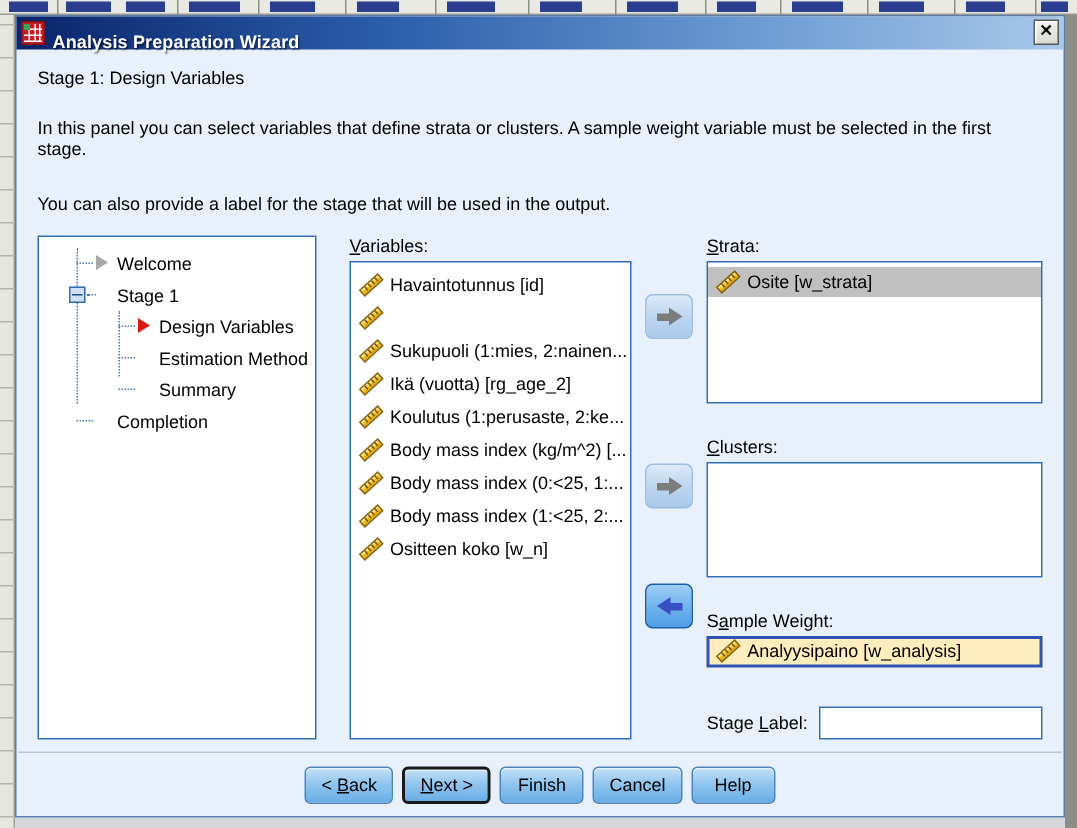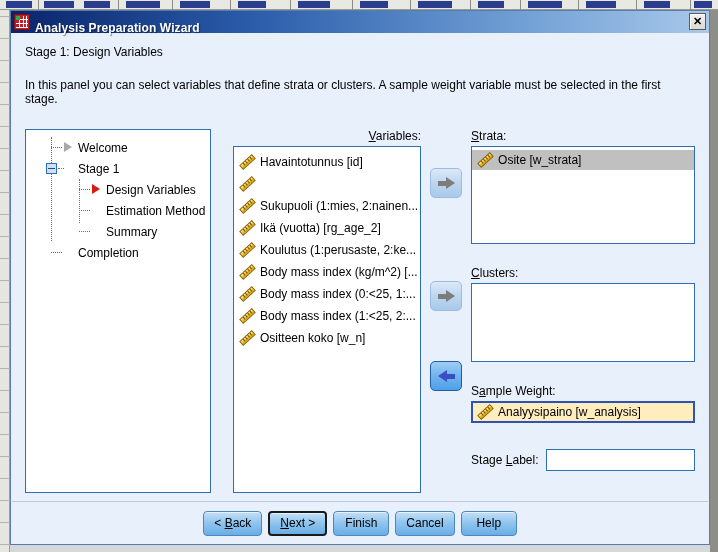--- a/index.html
+++ b/index.html
@@ -161,21 +161,21 @@
     flex: 1 1 auto;
     display: flex;
     padding-left: 22px;
     min-width: 0;
   }
   .field-label {
     font-size: 12px; margin-bottom: 3px; white-space: nowrap;
   }
   .field-label u { text-decoration: underline; }
 
-  #vars-col { flex: 0 0 181px; display: flex; flex-direction: column; text-align: right; }
+  #vars-col { flex: 0 0 181px; display: flex; flex-direction: column; }
   #vars-list {
     flex: 1 1 auto;
     background: #ffffff;
     border: 1px solid #2f6eb5;
     padding: 4px 0 0 0;
     overflow: hidden;
   }
   .var-item {
     height: 22px;
     display: flex; align-items: center;
@@ -409,20 +409,21 @@
         <i class="gv" style="left:11px"></i>
       <i class="gr"></i>
     </div>
     <div class="tb-title">Analysis Preparation Wizard</div>
     <div id="closebtn">✕</div>
   </div>
 
   <div id="header">
     <div class="stage-title">Stage 1: Design Variables</div>
     <div class="desc1">In this panel you can select variables that define strata or clusters. A sample weight variable must be selected in the first stage.</div>
+    <div class="desc2">You can also provide a label for the stage that will be used in the output.</div>
   </div>
 
   <div id="body-area">
 
     <div id="tree-panel">
 
       <div class="tw-dots-v" style="left:25px; top:7px; height:104px;"></div>
 
       <div class="tw-dots-v" style="left:53px; top:49px; height:44px;"></div>
 

